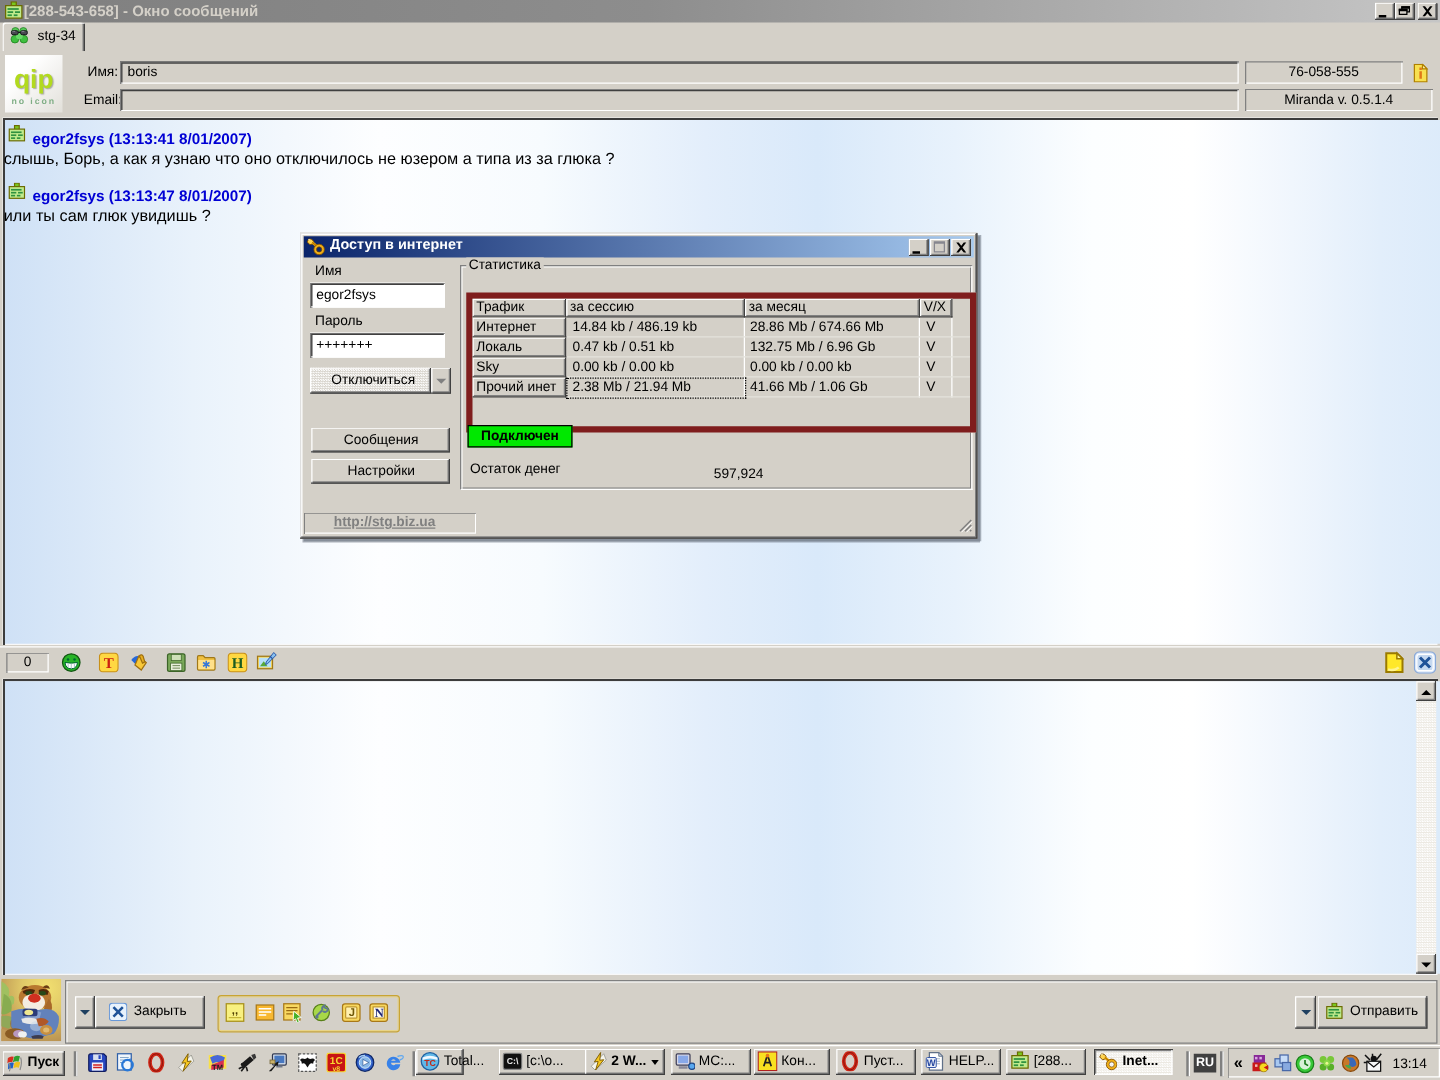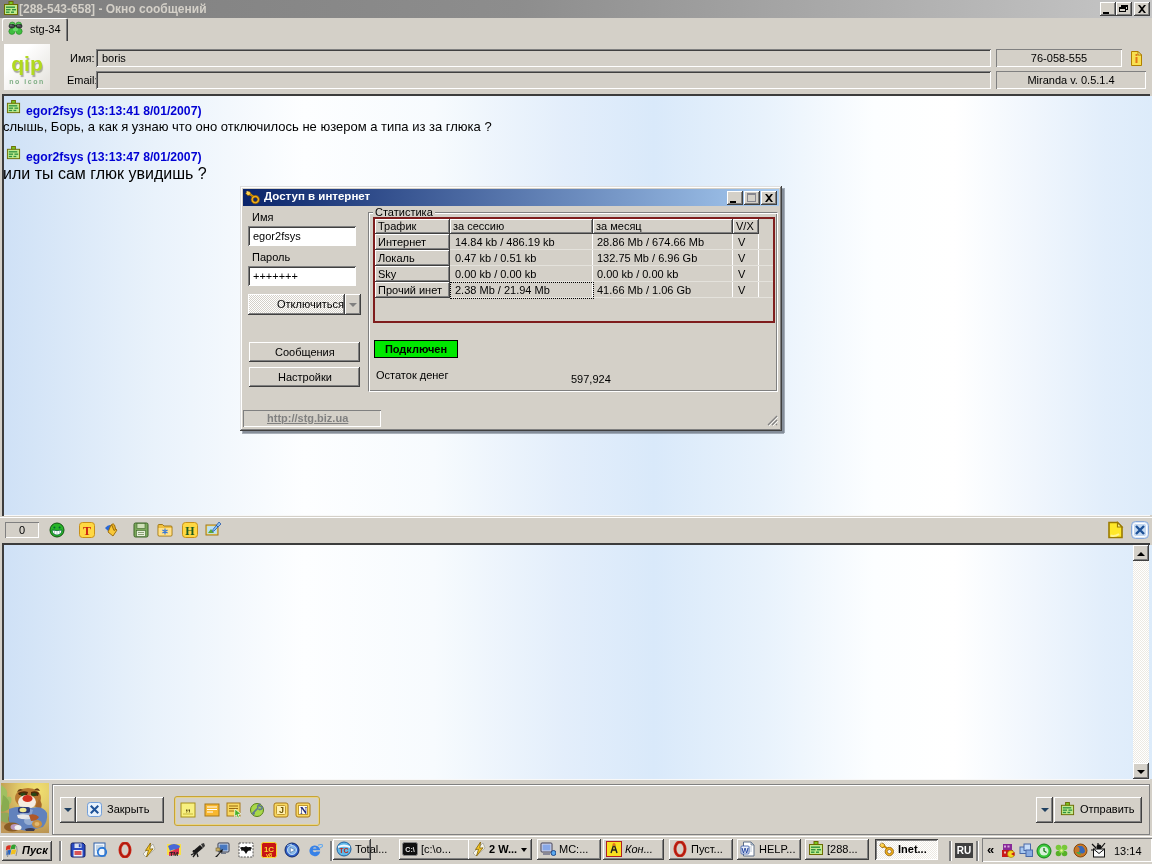--- a/index.html
+++ b/index.html
@@ -133,21 +133,21 @@
   <div class="abs bluegrad" style="left:2px;top:2px;width:1145px;height:419px;">
     <svg class="abs" style="left:2px;top:4px" width="15" height="15">
         <use href="#i-card"></use>
       </svg>
     <div class="abs" style="left:22px;top:8px;font-weight:bold;font-size:12.2px;color:#0000d4;">egor2fsys (13:13:41 8/01/2007)</div>
     <div class="abs" style="left:-1px;top:23px;font-size:13px;">слышь, Борь, а как я узнаю что оно отключилось не юзером а типа из за глюка ?</div>
     <svg class="abs" style="left:2px;top:50px" width="15" height="15">
         <use href="#i-card"></use>
       </svg>
     <div class="abs" style="left:22px;top:54px;font-weight:bold;font-size:12.2px;color:#0000d4;">egor2fsys (13:13:47 8/01/2007)</div>
-    <div class="abs" style="left:-1px;top:69px;font-size:16px;">или ты сам глюк увидишь ?</div>
+    <div class="abs" style="left:-1px;top:69px;font-size:13px;">или ты сам глюк увидишь ?</div>
   </div>
 </div>
 
 <div class="abs raised2" id="dialog" style="left:240px;top:186px;width:542px;height:245px;box-shadow:inset -1px -1px 0 #404040, inset 1px 1px 0 #dfdfdf, inset -2px -2px 0 #808080, inset 2px 2px 0 #ffffff, 2px 3px 0 rgba(105,115,128,0.55), 3px 2px 0 rgba(105,115,128,0.55);">
   <div class="abs" style="left:3px;top:3px;width:536px;height:17px;background:linear-gradient(90deg,#0a246a,#a6caf0);">
     <svg class="abs" style="left:2px;top:1px" width="15" height="15">
         <use href="#i-key"></use>
       </svg>
     <div class="abs" style="left:21px;top:1px;font-weight:bold;font-size:11.5px;color:#fff;">Доступ в интернет</div>
     <div class="abs raised" style="left:484px;top:2px;width:16px;height:14px;color:#000;"><svg width="16" height="14">
@@ -163,36 +163,36 @@
 
   <div class="abs" style="left:12px;top:25px;">Имя</div>
   <div class="abs sunkwhite" style="left:8px;top:40px;width:108px;height:20px;">
       <span style="position:absolute;left:5px;top:4px;">egor2fsys</span>
     </div>
   <div class="abs" style="left:12px;top:65px;">Пароль</div>
   <div class="abs sunkwhite" style="left:8px;top:80px;width:108px;height:20px;">
       <span style="position:absolute;left:5px;top:4px;">+++++++</span>
     </div>
   <div class="abs raised dither" style="left:8px;top:108px;width:97px;height:21px;">
-      <span style="position:absolute;left:17px;top:4px;margin-left:12px;">Отключиться</span>
+      <span style="position:absolute;left:17px;top:4px;">Отключиться</span>
     </div>
   <div class="abs raised ctr" style="left:105px;top:108px;width:16px;height:21px;">
       <div style="width:0;height:0;border:4px solid transparent;border-top:4px solid #808080;margin-top:4px;"></div>
     </div>
   <div class="abs raised" style="left:9px;top:156px;width:111px;height:20px;">
       <span class="abs" style="left:26px;top:4px;">Сообщения</span>
     </div>
   <div class="abs raised" style="left:9px;top:181px;width:111px;height:20px;">
       <span class="abs" style="left:29px;top:4px;">Настройки</span>
     </div>
 
   <div class="abs" style="left:128px;top:26px;width:408px;height:178px;border:1px solid;border-color:#808080 #fff #fff #808080;box-shadow:inset 1px 1px 0 #fff, inset -1px -1px 0 #808080;"></div>
   <div class="abs" style="left:133px;top:20px;background:#d4d0c8;padding:0 2px;">Статистика</div>
 
-  <div class="abs" id="stattable" style="left:133px;top:31px;width:398px;height:102px;background:#d4d0c8;border:2px solid #7f1d1d;">
+  <div class="abs" id="stattable" style="left:133px;top:48px;width:398px;height:102px;background:#d4d0c8;border:5px solid #7f1d1d;">
 
     <div class="abs" style="left:74px;top:0;width:1px;height:79px;background:#fff;"></div>
     <div class="abs" style="left:217px;top:0;width:1px;height:79px;background:#fff;"></div>
     <div class="abs" style="left:357px;top:0;width:1px;height:79px;background:#fff;"></div>
     <div class="abs" style="left:383px;top:0;width:1px;height:79px;background:#fff;"></div>
     <div class="abs" style="left:75px;top:30px;width:323px;height:1px;background:#e4e2dc;"></div>
     <div class="abs" style="left:75px;top:46px;width:323px;height:1px;background:#e4e2dc;"></div>
     <div class="abs" style="left:75px;top:62px;width:323px;height:1px;background:#e4e2dc;"></div>
     <div class="abs" style="left:75px;top:78px;width:323px;height:1px;background:#e4e2dc;"></div>
 
@@ -404,21 +404,21 @@
       </svg>
     <span class="abs" style="left:26px;top:6px;">Отправить</span>
     </div>
 </div>
 
 <div class="abs" id="taskbar" style="left:0;top:836px;width:1152px;height:28px;background:#d4d0c8;box-shadow:inset 0 1px 0 #fff;">
   <div class="abs raised" style="left:2px;top:5px;width:50px;height:20px;">
     <svg class="abs" style="left:3px;top:2px" width="16" height="16">
         <use href="#i-flag"></use>
       </svg>
-    <span class="abs" style="left:20px;top:3px;font-weight:bold;font-style:italic;">Пуск</span>
+    <span class="abs" style="left:20px;top:3px;font-weight:bold;">Пуск</span>
     </div>
   <div class="abs vsep" style="left:59px;top:5px;height:20px;"></div>
 
   <svg class="abs" style="left:70px;top:6px" width="16" height="16" viewBox="0 0 16 16">
     <path d="M1 2.5 Q1 1 2.5 1 L13 1 L15 3 L15 13.5 Q15 15 13.5 15 L2.5 15 Q1 15 1 13.5 Z" fill="#2848c0" stroke="#101c60"></path>
     <rect x="4.5" y="1.5" width="7" height="4.5" fill="#d8e0f0"></rect>
     <rect x="8.8" y="2.2" width="1.8" height="3" fill="#2848c0"></rect>
     <rect x="3.5" y="8" width="9" height="6.5" fill="#f0f0f8"></rect>
     <path d="M4.5 10 H11.5 M4.5 12 H11.5" stroke="#d02020" stroke-width="1.3"></path>
   </svg>
@@ -503,21 +503,21 @@
     </div>
   <div class="abs raised tb" style="left:537px;width:64px;">
     <svg class="abs" style="left:3px;top:2px" width="16" height="16" viewBox="0 0 16 16">
       <rect x="1" y="2" width="11" height="9" rx="1" fill="#d8d8e8" stroke="#404058"></rect>
       <rect x="2.5" y="3.5" width="8" height="6" fill="#88a8e8"></rect>
       <rect x="3" y="12" width="7" height="2" fill="#888898"></rect>
       <circle cx="13.5" cy="12" r="2.5" fill="#58a8f0" stroke="#204888"></circle>
     </svg>
     <span class="abs" style="left:22px;top:4px;">MC:...</span>
     </div>
-  <div class="abs raised tb" style="left:603px;width:61px;font-style:italic;">
+  <div class="abs raised tb" style="left:603px;width:61px;">
     <svg class="abs" style="left:3px;top:2px" width="16" height="16" viewBox="0 0 16 16">
       <rect x="0.5" y="0.5" width="15" height="15" fill="#f8e020" stroke="#b02020"></rect>
       <path d="M8 3 L5 12 M8 3 L11 12 M6 9 H10" stroke="#202020" stroke-width="1.4" fill="none"></path>
       <circle cx="8" cy="3.5" r="1.5" fill="#e87818"></circle>
     </svg>
     <span class="abs" style="left:22px;top:4px;">Кон...</span>
     </div>
   <div class="abs raised tb" style="left:669px;width:64px;">
     <svg class="abs" style="left:3px;top:2px" width="16" height="16" viewBox="0 0 16 16">
       <ellipse cx="8" cy="8" rx="5" ry="7" fill="none" stroke="#d02818" stroke-width="3"></ellipse>

